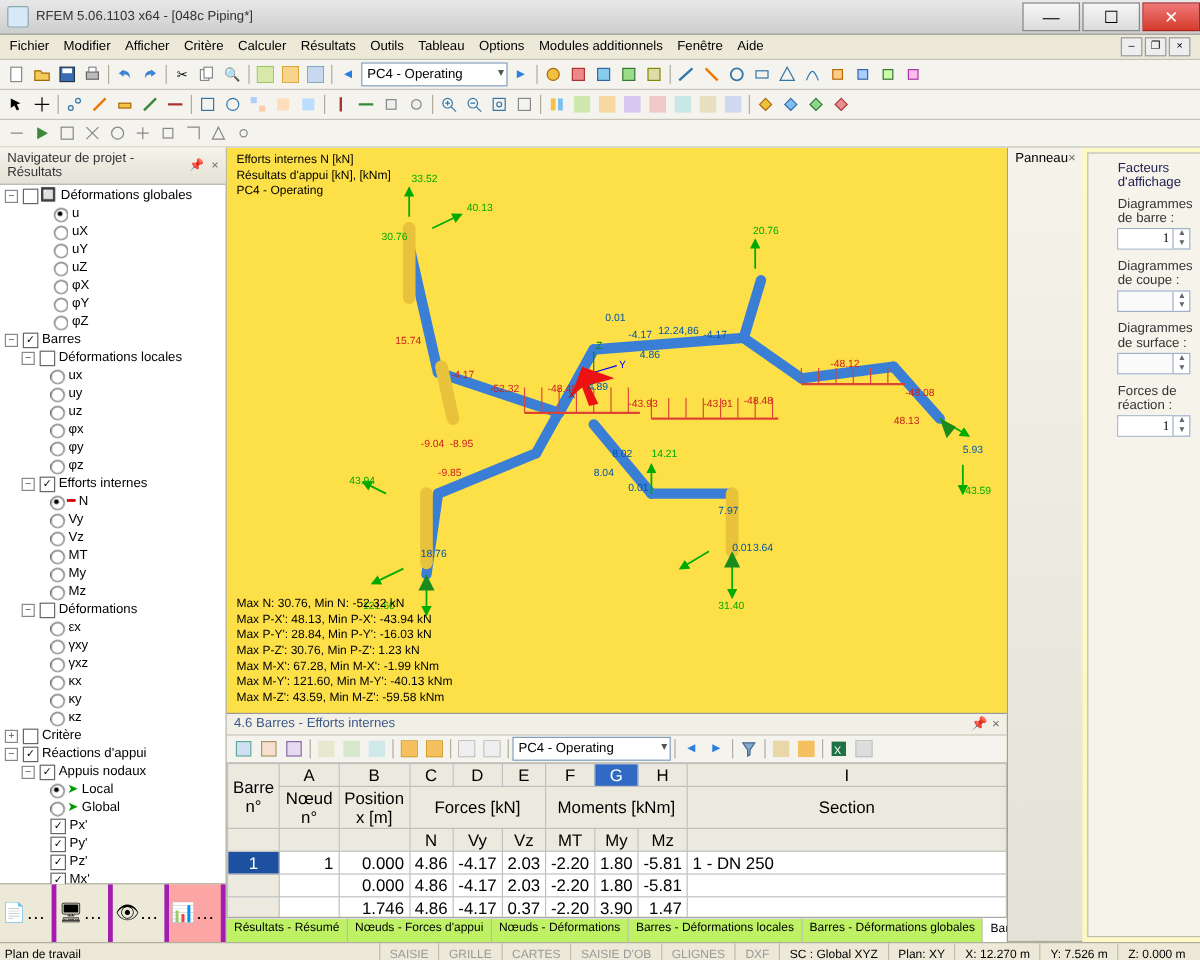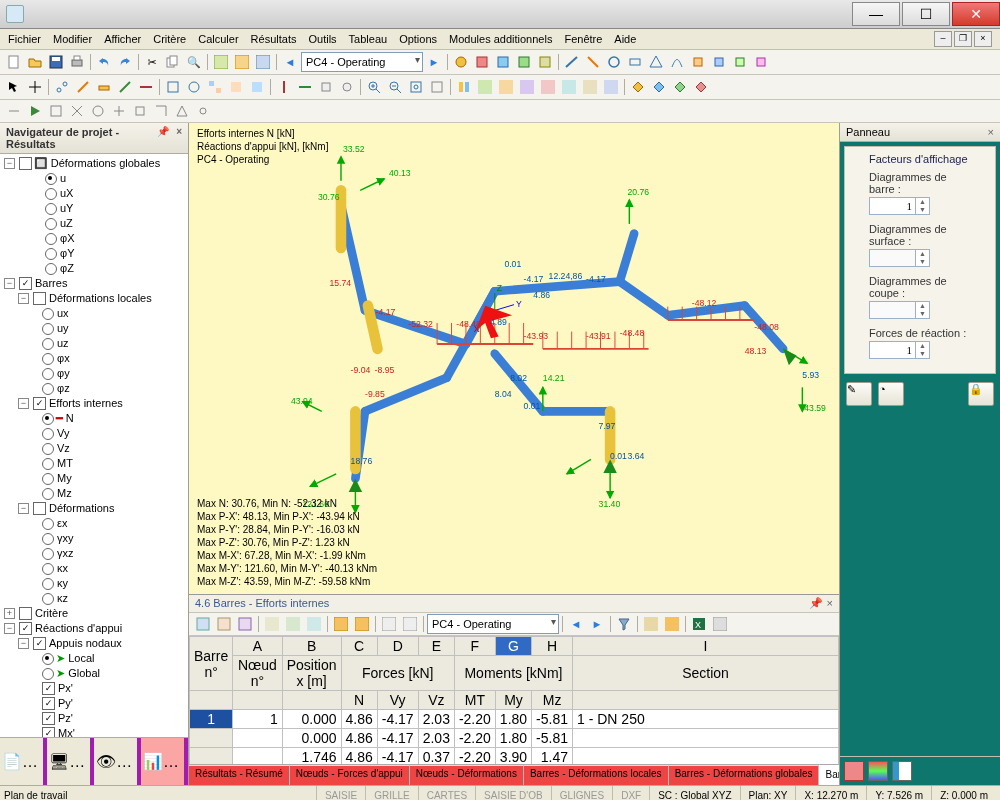--- a/index.html
+++ b/index.html
@@ -15,55 +15,55 @@
 .mdi-ctrl div{width:16px;height:14px;border:1px solid #999;background:#eee;font-size:9px;text-align:center;line-height:12px}
 .toolbar{display:flex;align-items:center;padding:1px 4px;background:#f4f3ee;border-bottom:1px solid #c8c5b8;height:22px;gap:1px;flex-wrap:nowrap;overflow:hidden}
 .tbtn{width:18px;height:18px;border:1px solid transparent;display:inline-flex;align-items:center;justify-content:center;border-radius:2px}
 .tbtn svg{width:14px;height:14px}
 .toolsep{width:1px;height:16px;background:#b0ad9e;margin:0 2px}
 .combo{height:18px;border:1px solid #7f9db9;background:#fff;font-size:11px;padding:0 16px 0 4px;display:inline-flex;align-items:center;position:relative;min-width:100px}
 .combo::after{content:"▾";position:absolute;right:2px;top:1px;color:#555;font-size:10px}
 
 .main{display:flex;height:calc(800px - 28px - 20px - 24px - 24px - 24px - 18px);}
 .navigator{width:188px;background:#fff;border-right:1px solid #a0a090;display:flex;flex-direction:column}
-.panel-title{background:linear-gradient(#f5f3ea,#e4e2d6);border-bottom:1px solid #b0ad9e;padding:3px 6px;display:flex;font-weight:700;color:#333}
+.panel-title{background:linear-gradient(#f5f3ea,#e4e2d6);border-bottom:1px solid #b0ad9e;padding:3px 6px;display:flex;align-items:center;font-weight:400;color:#333}
 .panel-title .pin{margin-left:auto;font-size:10px;color:#666}
 .panel-title .x{margin-left:6px;color:#666;font-size:10px}
 .tree{flex:1;overflow:auto;padding:2px 2px 2px 4px;font-size:11px;line-height:15px}
 .tree .node{white-space:nowrap;display:flex;align-items:center;gap:2px}
 .tree .exp{width:9px;height:9px;border:1px solid #888;display:inline-flex;align-items:center;justify-content:center;font-size:9px;line-height:1;margin-right:2px;color:#555}
 .tree .noexp{width:11px;display:inline-block}
 .tree .chk{width:11px;height:11px;border:1px solid #666;background:#fff;display:inline-block;font-size:9px;text-align:center;line-height:10px;color:#000}
 .tree .radio{width:10px;height:10px;border:1px solid #666;border-radius:50%;display:inline-block;position:relative}
 .tree .radio.on::after{content:"";position:absolute;left:2px;top:2px;width:4px;height:4px;border-radius:50%;background:#000}
 .tree .lbl{padding:0 1px}
 .tree .ind1{padding-left:14px}.tree .ind2{padding-left:28px}.tree .ind3{padding-left:38px}
 .navtabs{display:flex;border-top:1px solid #b0ad9e;background:#ece9d8}
 .navtabs div{flex:1;padding:14px 2px;border-right:4px solid #a21caf;font-size:16px;white-space:nowrap;overflow:hidden;text-overflow:ellipsis}
 .navtabs div.active{background:#fca5a5}
 
 .viewport{flex:1;display:flex;flex-direction:column;min-width:0}
-.view3d{flex:1;background:#fef9c3;position:relative;border-bottom:1px solid #999;overflow:hidden}
+.view3d{flex:1;background:#fde047;position:relative;border-bottom:1px solid #999;overflow:hidden}
 .view3d .infotext{position:absolute;font-size:10px;color:#000;line-height:13px}
 .tablesec{height:190px;display:flex;flex-direction:column;background:#ece9d8}
 .table-title{padding:2px 6px;color:#3b5a8a;background:#f1efe6}
 .table-toolbar{height:22px;display:flex;align-items:center;gap:1px;padding:0 4px;border-top:1px solid #c8c5b8;border-bottom:1px solid #c8c5b8;background:#f4f3ee}
 .tablehost{flex:1;overflow:auto;background:#fff}
 table.grid{border-collapse:collapse;font-size:14px;width:100%}
 table.grid th,table.grid td{border:1px solid #c0c0c0;padding:1px 4px;text-align:center;white-space:nowrap;height:14px}
 table.grid th{background:#eceade;font-weight:400}
 table.grid th.sel{background:#316ac5;color:#fff}
 table.grid td.r{text-align:right}
 table.grid td.rowh{background:#eceade}
 table.grid td.selcell{background:#1e50a2;color:#fff}
 .bartabs{display:flex;background:#ece9d8;border-top:1px solid #aaa;height:20px;align-items:stretch;font-size:10px}
-.bartabs .tab{padding:2px 6px;border-right:1px solid #bbb;border-top:1px solid #ddd;background:#ef4444;white-space:nowrap}
+.bartabs .tab{padding:2px 6px;border-right:1px solid #bbb;border-top:1px solid #ddd;background:#bef264;white-space:nowrap}
 .bartabs .tab.active{background:#fff;border-top:2px solid #fff}
 
-.rightpanel{width:160px;background:#0f766e;border-left:1px solid #a0a090;display:flex;flex-direction:column}
+.rightpanel{width:160px;background:#fef9c3;border-left:1px solid #a0a090;display:flex;}
 .rp-head{background:linear-gradient(#f5f3ea,#e4e2d6);padding:3px 6px;border-bottom:1px solid #b0ad9e;display:flex}
 .rp-box{border:1px solid #c0bdae;margin:4px;padding:6px 24px;background:#f5f3ea}
 .rp-box .grp{margin-bottom:8px}
 .rp-box label{display:block;color:#333;margin-bottom:2px}
 .spin{display:inline-flex;border:1px solid #9db0c8;background:#fff;height:16px}
 .spin input{width:40px;border:0;font:11px Tahoma;text-align:right;padding-right:3px}
 .spin .arr{width:14px;display:flex;flex-direction:column}
 .spin .arr div{flex:1;border-left:1px solid #9db0c8;text-align:center;font-size:7px;line-height:7px;color:#666}
 .rp-btns{display:flex;gap:6px;margin:4px 6px}
 .rp-btns .b{width:24px;height:22px;border:1px solid #a09d8e;background:linear-gradient(#fdfcf7,#e6e3d6);border-radius:2px}
@@ -71,20 +71,21 @@
 .statusbar .cell{border-left:1px solid #c0bdae;padding:0 8px;height:100%;display:flex;align-items:center}
 .statusbar .gray{color:#999}
 
 .v3 text{font:9px Arial}
 </style>
 </head>
 <body>
 
 <div class="titlebar">
   <div class="appicon"></div>
+  <div class="title">RFEM 5.06.1103 x64 - [048c Piping*]</div>
   <div class="winbtns">
     <div class="winbtn">—</div>
     <div class="winbtn">☐</div>
     <div class="winbtn close">✕</div>
   </div>
 </div>
 
 <div class="menubar">
   <span>Fichier</span>
   <span>Modifier</span>
@@ -669,21 +670,21 @@
       <div>🖥 <span>Affic…</span></div>
       <div>👁 <span>Vues</span></div>
       <div class="active">📊 <span>Résu…</span></div>
     </div>
   </div>
 
   <div class="viewport">
     <div class="view3d">
       <div class="infotext" style="left:8px;top:4px">
         <div>Efforts internes N [kN]</div>
-        <div>Réactions d'appui [kN], [kNm]</div>
+        <div>Résultats d'appui [kN], [kNm]</div>
         <div>PC4 - Operating</div>
       </div>
       <div class="infotext" style="left:8px;bottom:6px">
         <div>Max N: 30.76, Min N: -52.32 kN</div>
         <div>Max P-X': 48.13, Min P-X': -43.94 kN</div>
         <div>Max P-Y': 28.84, Min P-Y': -16.03 kN</div>
         <div>Max P-Z': 30.76, Min P-Z': 1.23 kN</div>
         <div>Max M-X': 67.28, Min M-X': -1.99 kNm</div>
         <div>Max M-Y': 121.60, Min M-Y': -40.13 kNm</div>
         <div>Max M-Z': 43.59, Min M-Z': -59.58 kNm</div>
@@ -1018,29 +1019,29 @@
     <div class="rp-box">
       <div style="font-weight:400;color:#225;margin-bottom:6px">Facteurs d'affichage</div>
       <div class="grp"><label>Diagrammes de barre :</label>
         <span class="spin">
             <input value="1" style="">
             <span class="arr">
               <div>▲</div>
               <div>▼</div>
             </span>
           </span></div>
-      <div class="grp"><label>Diagrammes de surface :</label>
+      <div class="grp"><label>Diagrammes de coupe :</label>
         <span class="spin">
             <input disabled="" style="">
             <span class="arr">
               <div>▲</div>
               <div>▼</div>
             </span>
           </span></div>
-      <div class="grp"><label>Diagrammes de coupe :</label>
+      <div class="grp"><label>Diagrammes de surface :</label>
         <span class="spin">
             <input disabled="" style="">
             <span class="arr">
               <div>▲</div>
               <div>▼</div>
             </span>
           </span></div>
       <div class="grp"><label>Forces de réaction :</label>
         <span class="spin">
             <input value="1" style="">

